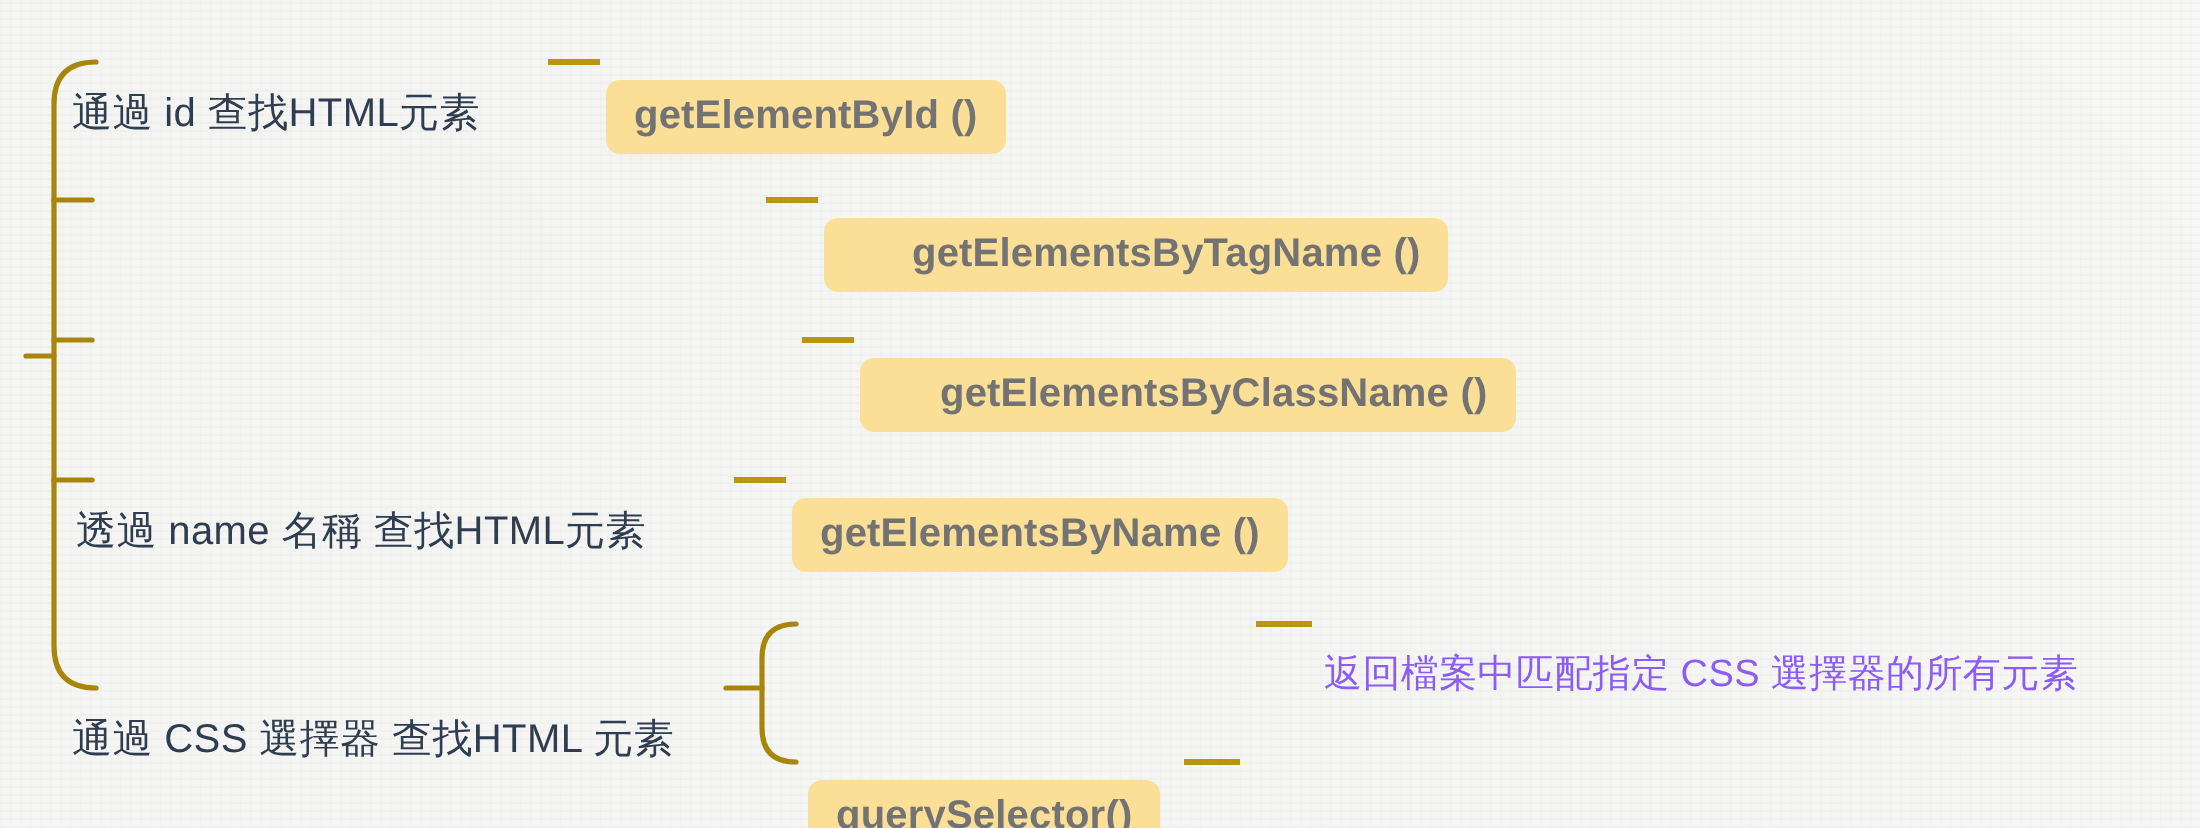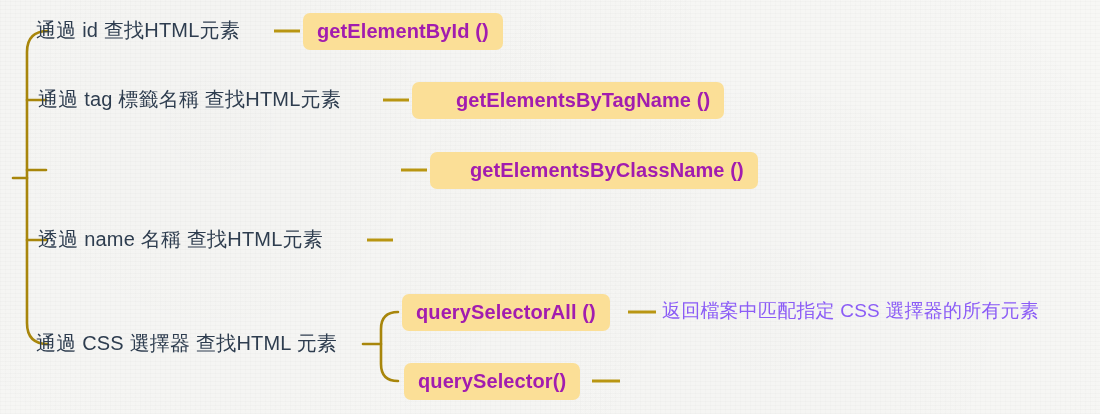--- a/index.html
+++ b/index.html
@@ -38,29 +38,30 @@
     width: 1100px;
     height: 414px;
     z-index: 1;
     pointer-events: none;
   }
   .node {
     position: absolute;
     z-index: 2;
     white-space: nowrap;
     line-height: 1;
+    margin-top: 27px;
   }
   .branch-label {
     color: #2e3d4f;
     font-size: 20px;
     letter-spacing: 0.2px;
   }
   .fn-badge {
     background-color: #fbdf97;
-    color: #a21caf;
+    color: #737373;
     font-size: 20px;
     font-weight: bold;
     border-radius: 7px;
     padding: 8px 14px 9px 14px;
     letter-spacing: 0.1px;
   }
   .desc-label {
     color: #8b5cf6;
     font-size: 19px;
     letter-spacing: 0.2px;
@@ -94,27 +95,26 @@
       <line x1="401" y1="170" x2="427" y2="170"></line>
       <line x1="367" y1="240" x2="393" y2="240"></line>
       <line x1="628" y1="312" x2="656" y2="312"></line>
       <line x1="592" y1="381" x2="620" y2="381"></line>
     </g>
   </svg>
 
   <div class="node branch-label" style="left:36px; top:20px;">通過 id 查找HTML元素</div>
   <div class="node fn-badge" style="left:303px; top:13px;">getElementById ()</div>
 
-  <div class="node branch-label" style="left:38px; top:89px;">通過 tag 標籤名稱 查找HTML元素</div>
   <div class="node fn-badge" style="left:412px; top:82px;padding-left:44px;">getElementsByTagName ()</div>
 
   <div class="node fn-badge" style="left:430px; top:152px;padding-left:40px;">getElementsByClassName ()</div>
 
   <div class="node branch-label" style="left:38px; top:229px;text-align:right;">透過 name 名稱 查找HTML元素</div>
+  <div class="node fn-badge" style="left:396px; top:222px;">getElementsByName ()</div>
 
   <div class="node branch-label" style="left:36px; top:333px;text-align:right;">通過 CSS 選擇器 查找HTML 元素</div>
 
-  <div class="node fn-badge" style="left:402px; top:294px;">querySelectorAll ()</div>
   <div class="node desc-label" style="left:662px; top:301px;">返回檔案中匹配指定 CSS 選擇器的所有元素</div>
 
   <div class="node fn-badge" style="left:404px; top:363px;">querySelector()</div>
 
 </div>
 
 </body></html>

